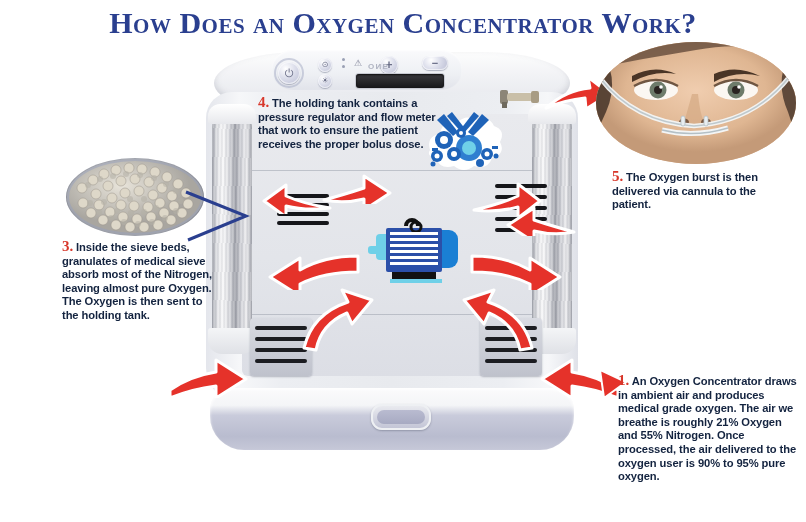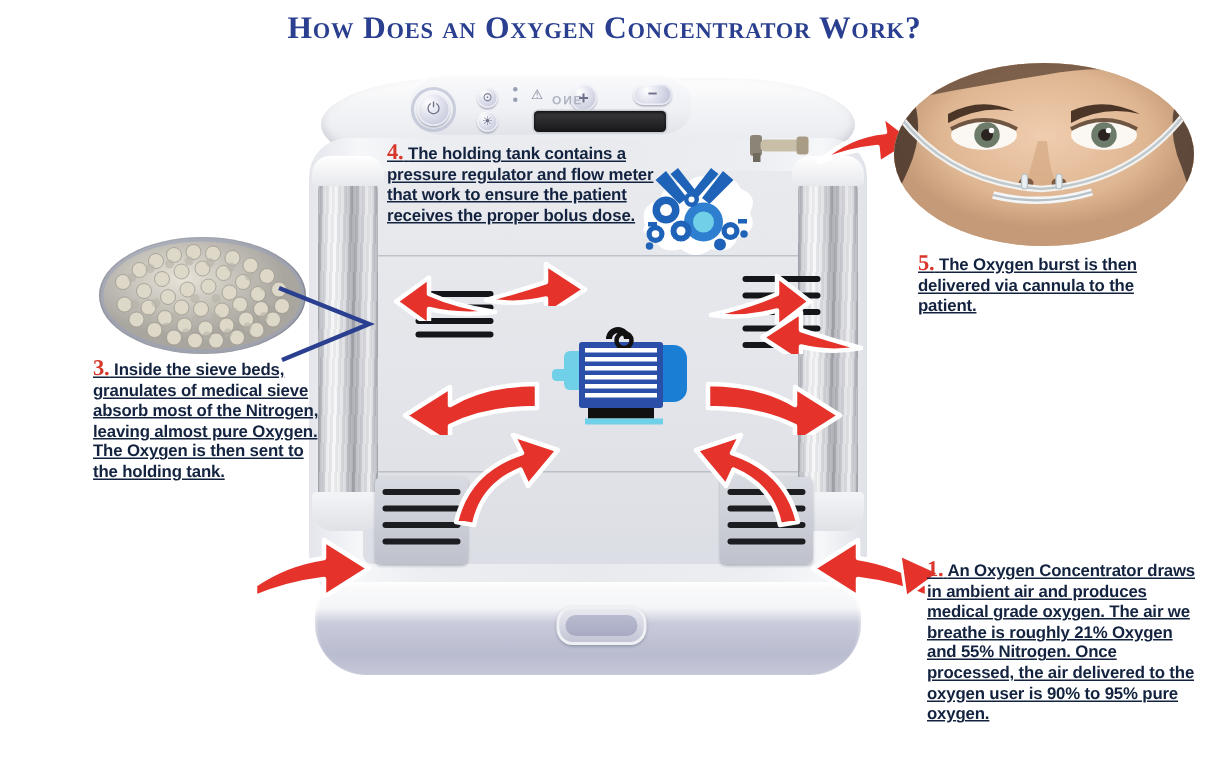--- a/index.html
+++ b/index.html
@@ -15,21 +15,21 @@
     overflow:hidden;
     box-sizing:border-box;
   }
 
   
   #title{
     position:absolute;left:0;top:6px;width:806px;
     text-align:center;
     font-family:"Liberation Serif", serif;
     font-weight:bold;
-    font-size:21px;
+    font-size:30px;
     letter-spacing:0.5px;
     color:#2a3f8f;
     font-variant:small-caps;
     white-space:nowrap;
   }
 
   
   #device{
     position:absolute;
     left:206px;top:52px;
@@ -216,21 +216,20 @@
 
   
   .callout{
     position:absolute;
     color:#13233f;
     font-family:"Liberation Sans", sans-serif;
     font-weight:bold;
     font-size:11.2px;
     line-height:13.6px;
     letter-spacing:-0.1px;
-    text-decoration:underline;
   }
   .callout .num{
     color:#d8372b;
     font-size:15px;
     font-weight:bold;
     font-family:"Liberation Serif", serif;
   }
   #cal1{left:618px;top:374px;width:182px;}
   #cal2{left:328px;top:316px;width:168px;}
   #cal3{left:62px;top:240px;width:158px;}

